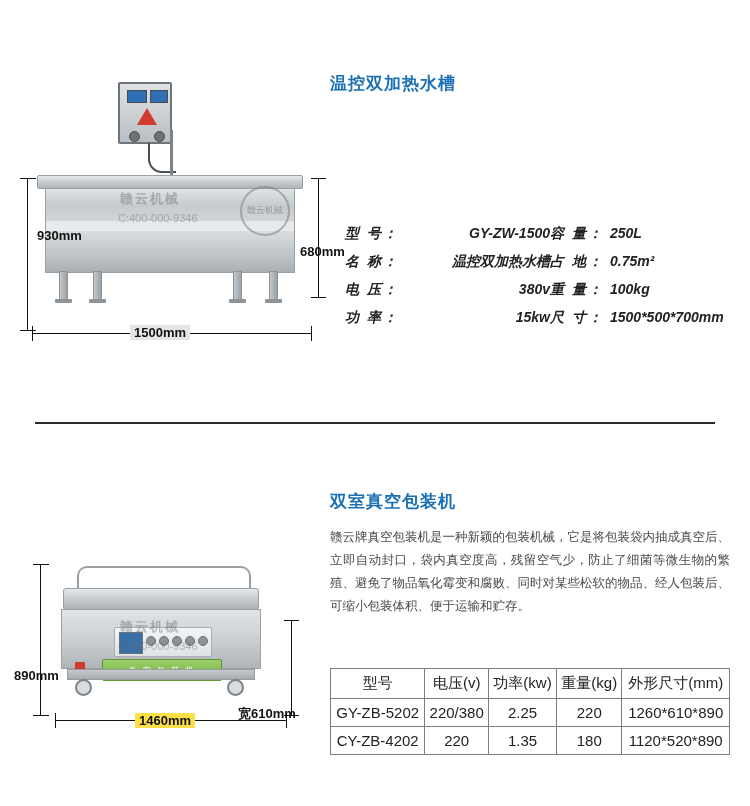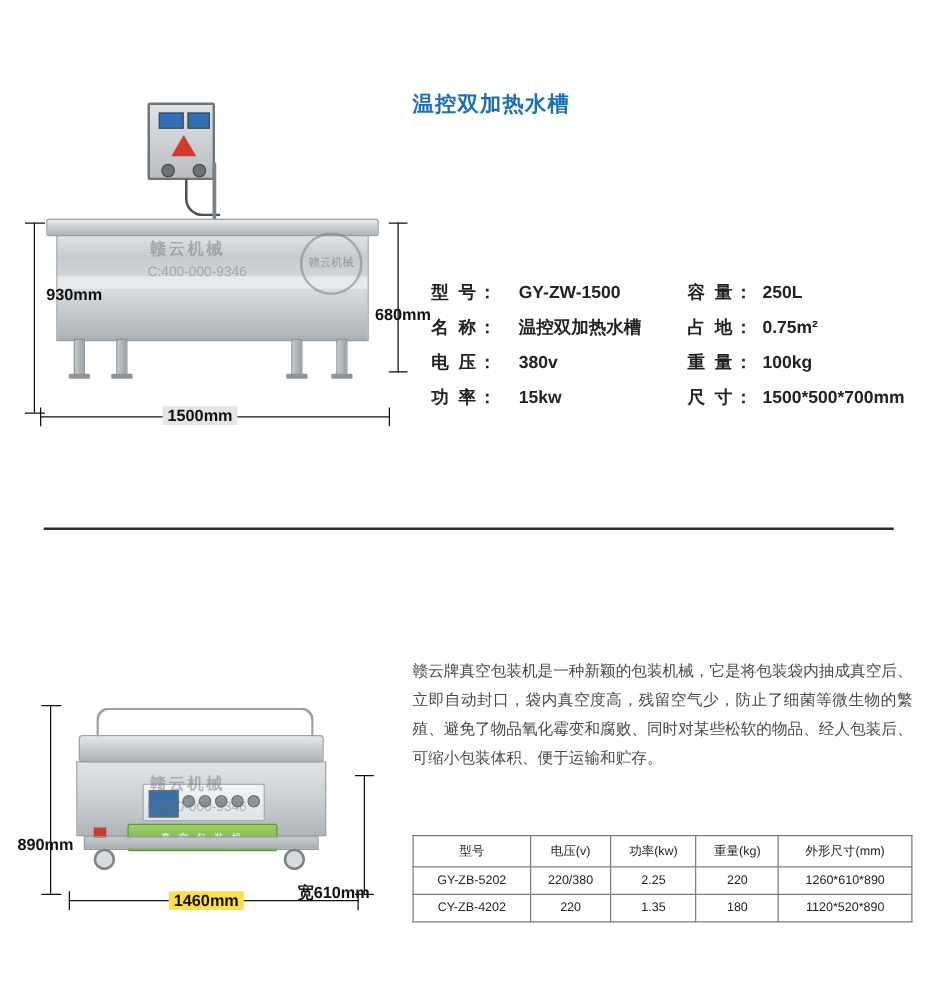--- a/index.html
+++ b/index.html
@@ -41,32 +41,33 @@
 
   
   #s1-specs {
     position: absolute;
     left: 345px; top: 220px;
     width: 395px;
   }
   #s1-specs table {
     border-collapse: collapse;
     width: 100%;
+    font-style: italic;
   }
   #s1-specs td {
     font-size: 14px;
     color: #222;
     padding: 5px 0;
     vertical-align: top;
     white-space: nowrap;
   }
   .lbl { font-weight: bold; color: #1b1b1b; letter-spacing: 2px; }
   .val { font-weight: bold; color: #1b1b1b; }
   .col-a { width: 70px; }
-  .col-b { width: 135px; }
+  .col-b { width: 135px; text-align: right; }
   .col-c { width: 60px; }
 
   
   #divider {
     position: absolute;
     left: 35px; top: 422px;
     width: 680px; height: 2px;
     background: #2b2b2b;
   }
 
@@ -81,21 +82,21 @@
 
   
   #s2-table {
     position: absolute;
     left: 330px; top: 228px;
     width: 400px;
   }
   #s2-table table {
     border-collapse: collapse;
     width: 100%;
-    font-size: 10px;
+    font-size: 15px;
   }
   #s2-table th, #s2-table td {
     border: 1px solid #7d7d7d;
     text-align: center;
     padding: 5px 2px;
     color: #222;
     font-weight: normal;
   }
   #s2-table th { font-weight: normal; }
 
@@ -414,20 +415,21 @@
   <div class="arrowline" style="left:291px; top:180px; width:1px; height:95px;"></div>
   <div class="tick" style="left:284px; top:180px; width:15px; height:1px;"></div>
   <div class="tick" style="left:284px; top:275px; width:15px; height:1px;"></div>
   <div class="dim-text" style="left:238px; top:265px;">宽610mm</div>
 
   <div class="arrowline" style="left:55px; top:280px; width:232px; height:1px;"></div>
   <div class="tick" style="left:55px; top:273px; width:1px; height:15px;"></div>
   <div class="tick" style="left:286px; top:273px; width:1px; height:15px;"></div>
   <div class="dim-text" style="left:135px; top:273px; background:#fde047; padding:0 4px;">1460mm</div>
 
+  <div id="s2-title" class="prod-title">双室真空包装机</div>
   <div id="s2-desc" class="prod-desc">赣云牌真空包装机是一种新颖的包装机械，它是将包装袋内抽成真空后、立即自动封口，袋内真空度高，残留空气少，防止了细菌等微生物的繁殖、避免了物品氧化霉变和腐败、同时对某些松软的物品、经人包装后、可缩小包装体积、便于运输和贮存。</div>
 
   <div id="s2-table">
     <table>
       <thead>
         <tr>
           <th>型号</th>
           <th>电压(v)</th>
           <th>功率(kw)</th>
           <th>重量(kg)</th>

